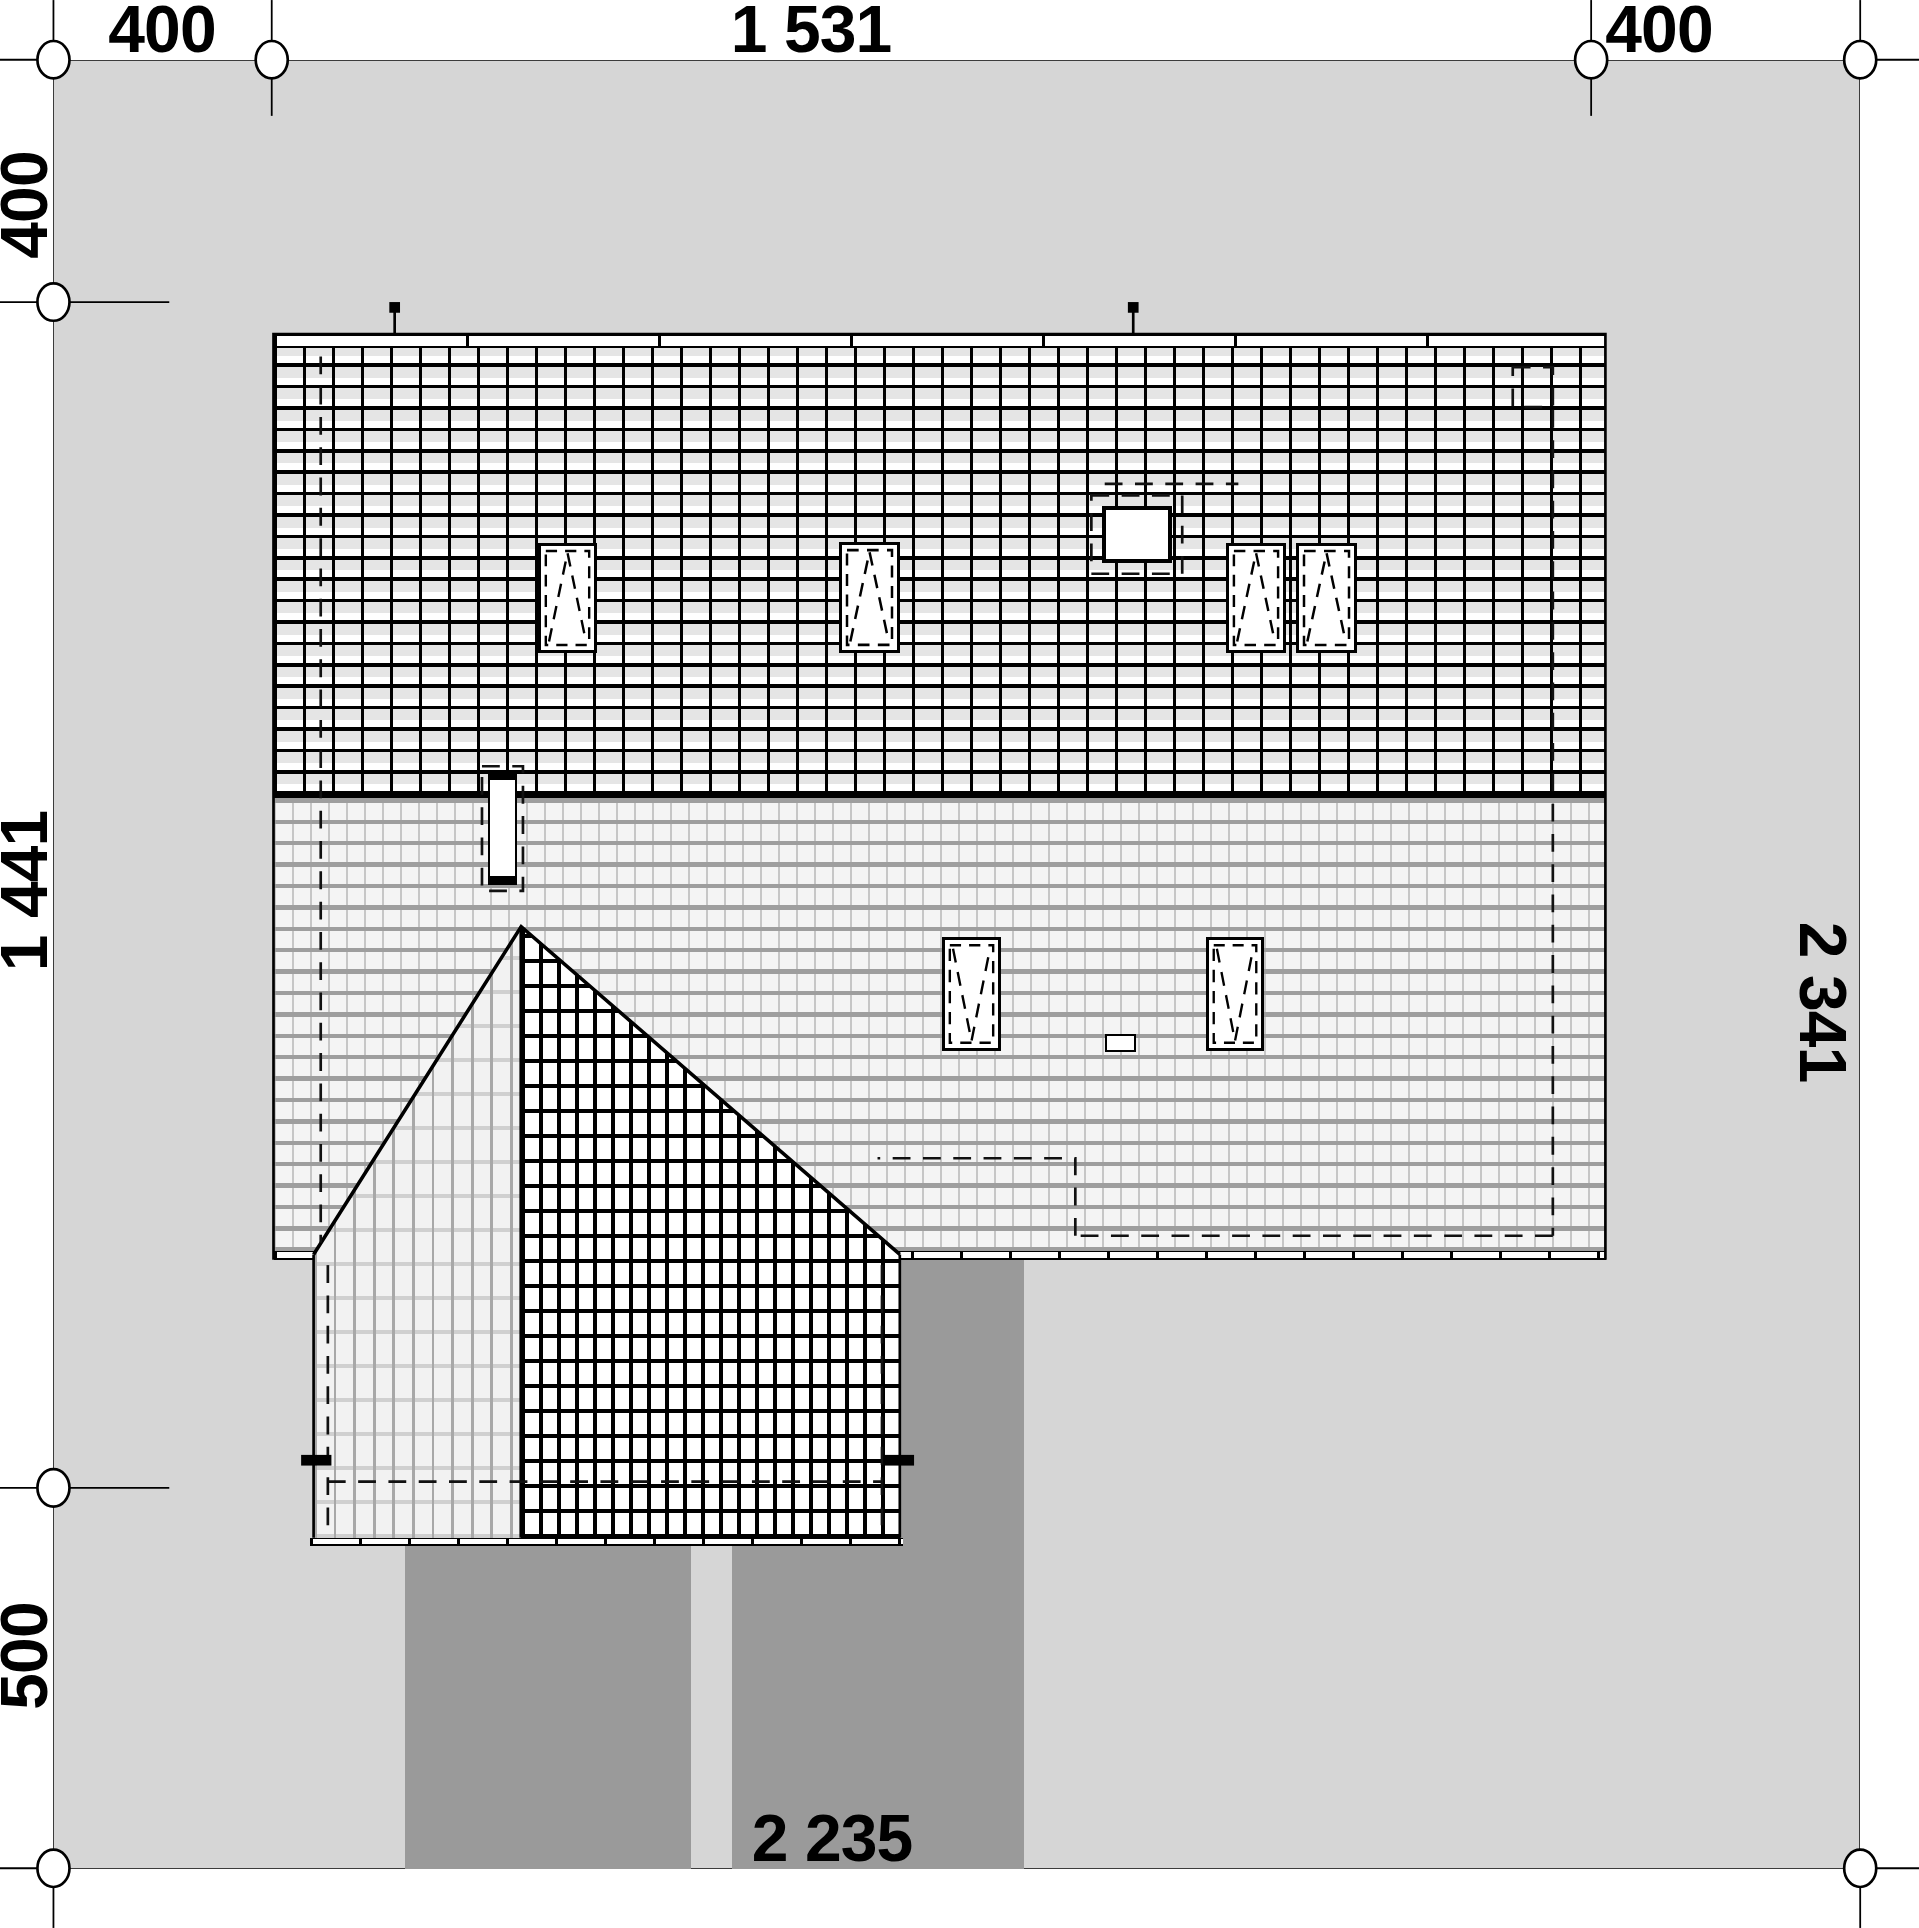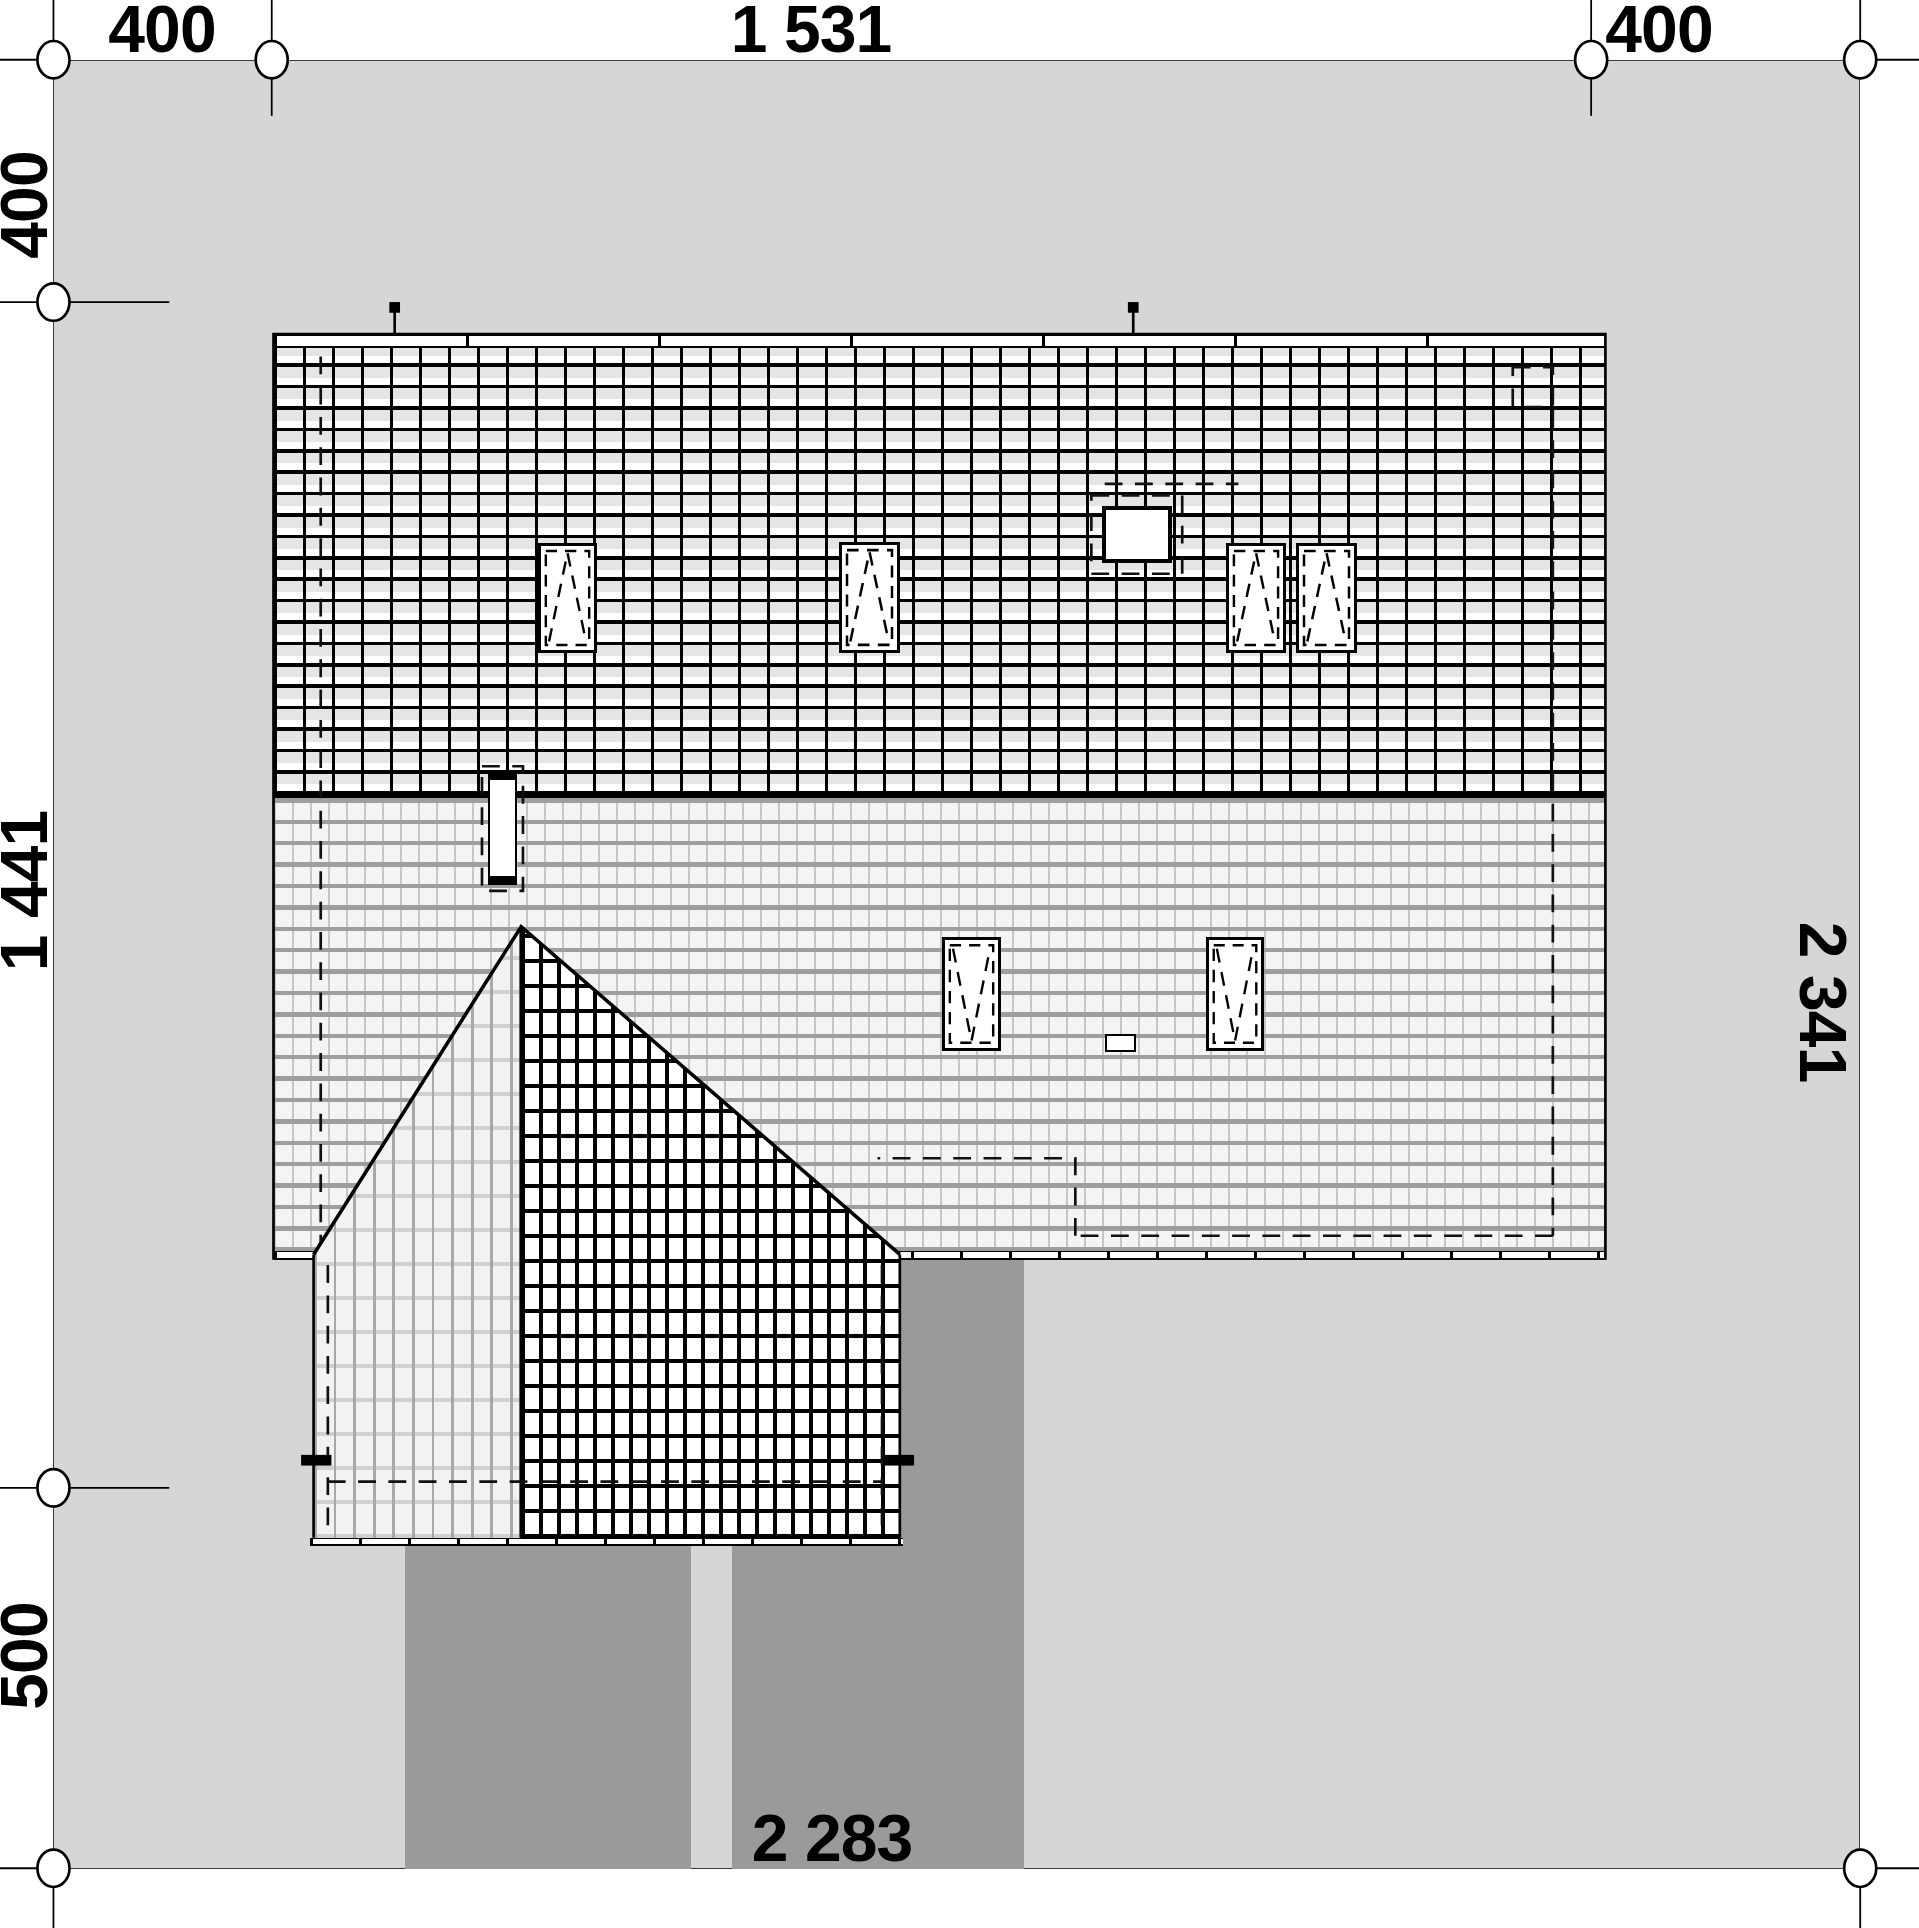--- a/index.html
+++ b/index.html
@@ -189,15 +189,15 @@
   <div class="dim center" style="left:162px;top:29px">400</div>
   <div class="dim center" style="left:811px;top:29px">1 531</div>
   <div class="dim center" style="left:1659px;top:29px">400</div>
 
   <div class="dim rotccw" style="left:24px;top:205px">400</div>
   <div class="dim rotccw" style="left:24px;top:891px">1 441</div>
   <div class="dim rotccw" style="left:24px;top:1656px">500</div>
 
   <div class="dim rotcw" style="left:1823px;top:1002px">2 341</div>
 
-  <div class="dim center" style="left:832px;top:1838px">2 283</div>
+  <div class="dim center" style="left:832px;top:1838px">2 235</div>
 </div>
 
 
 </body></html>

